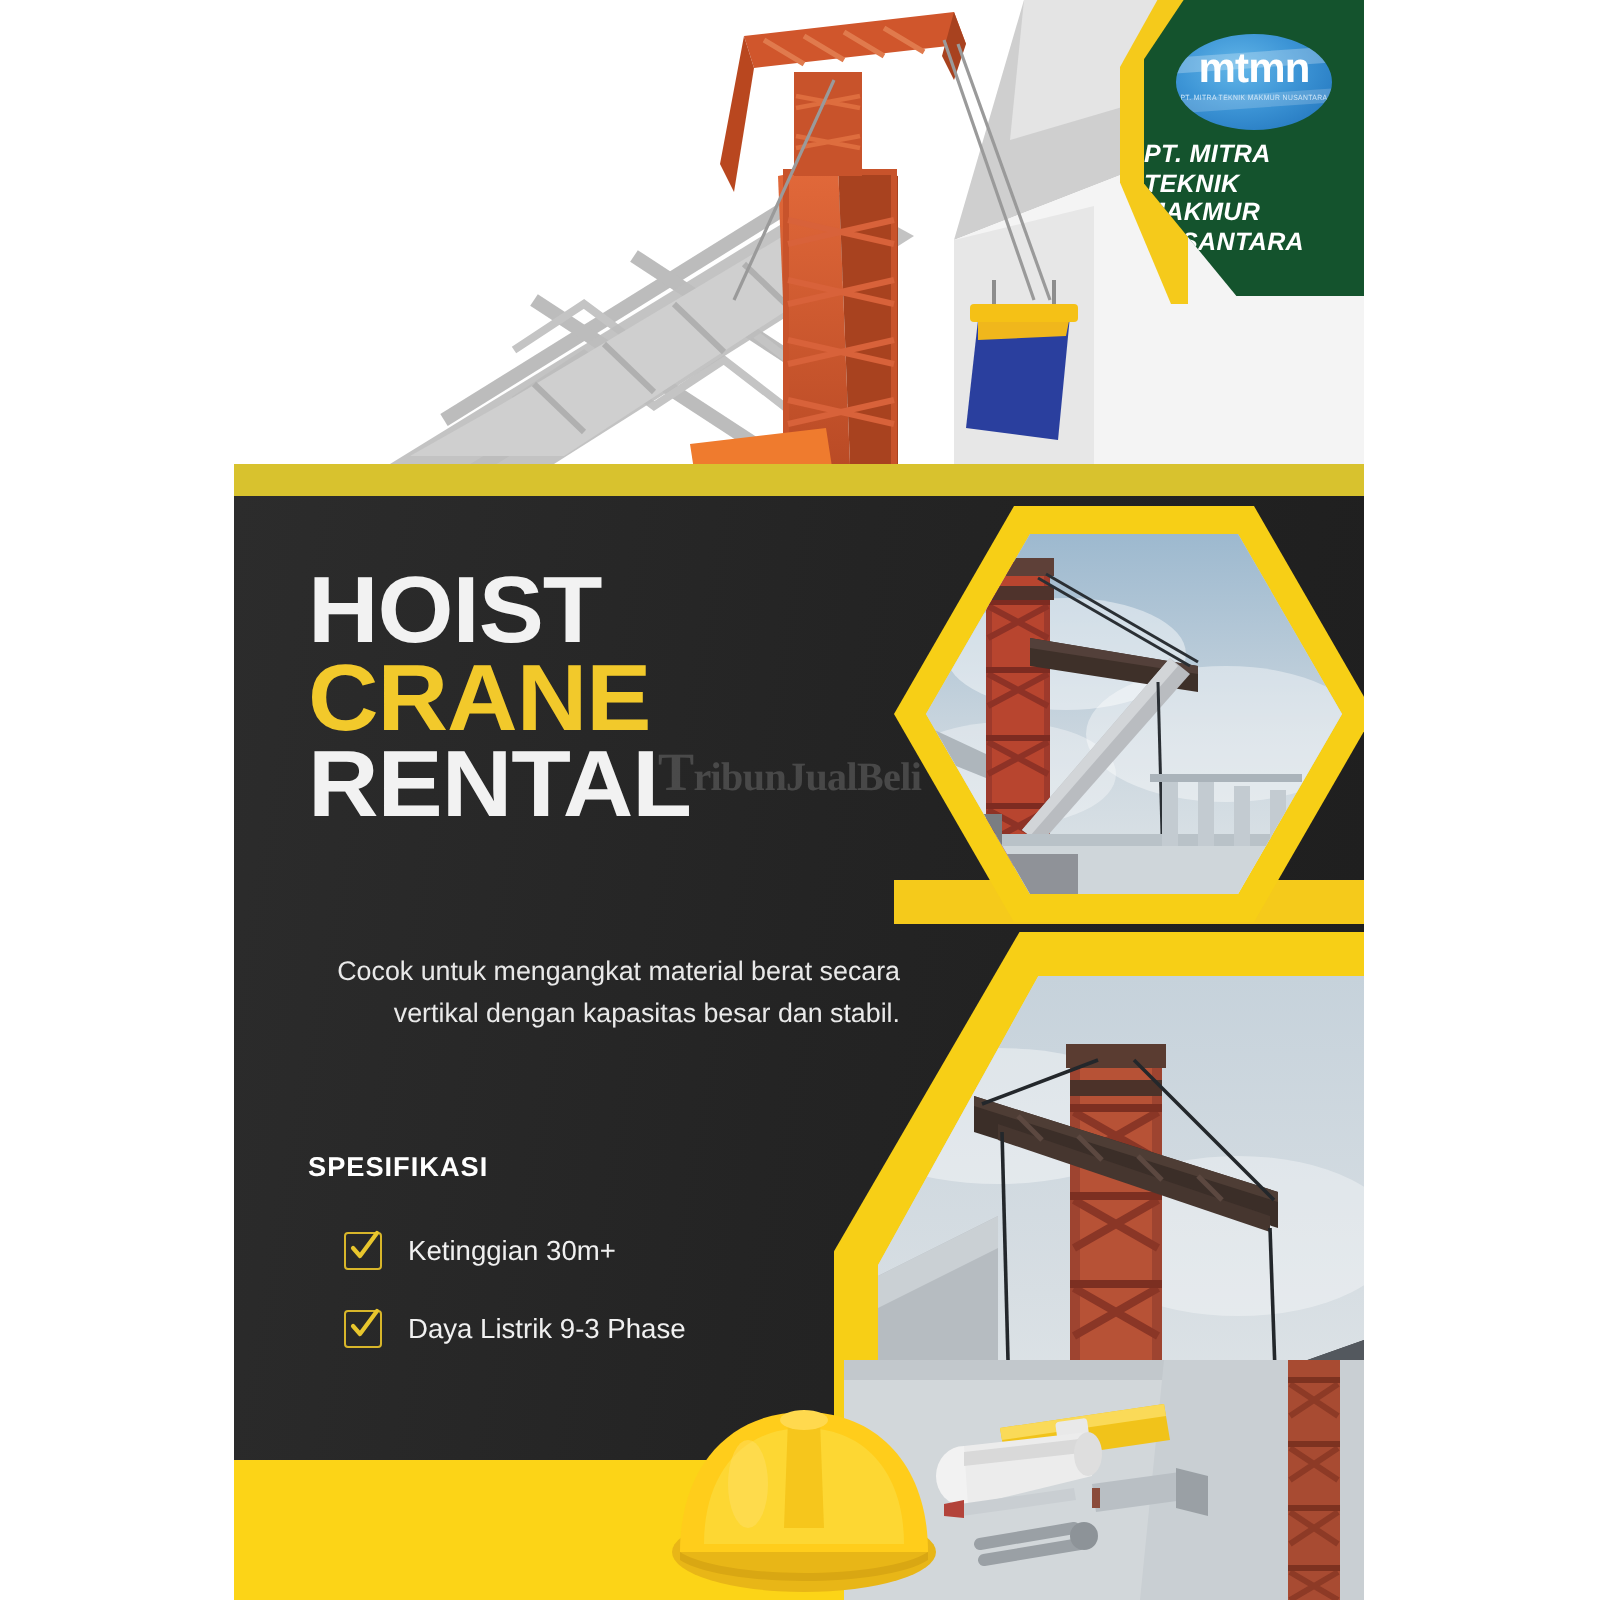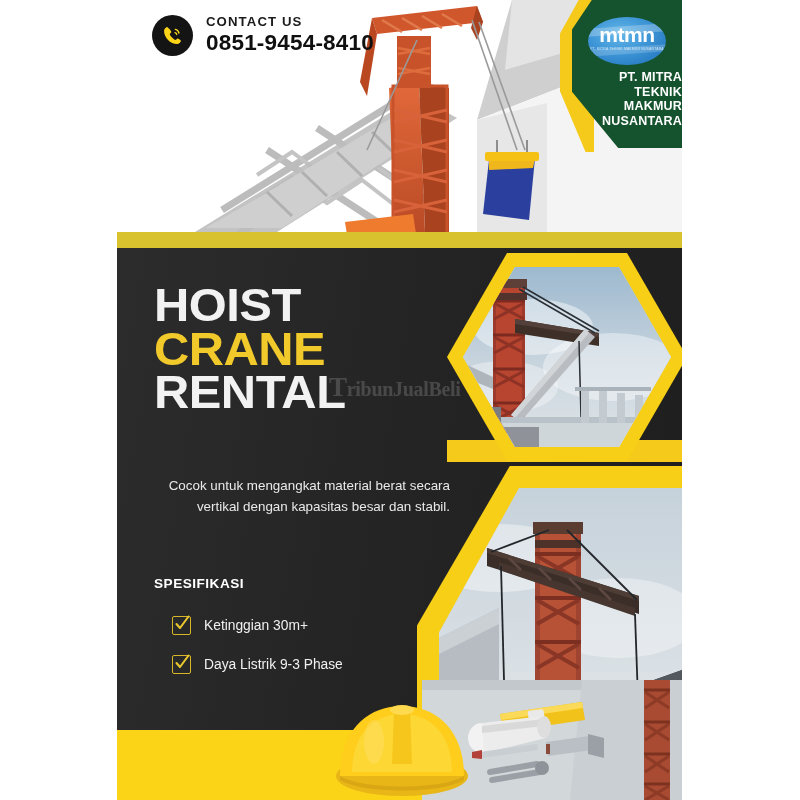--- a/index.html
+++ b/index.html
@@ -105,26 +105,27 @@
     font-size: 3.4px;
     letter-spacing: .2px;
     z-index: 2;
     white-space: nowrap;
     transform: scaleY(1.1);
   }
   .logo-name {
     position: absolute;
     left: 0; top: 70px;
     width: 100%;
-    text-align: right;
+    text-align: left;
     color: #ffffff;
     font-size: 12.5px;
     font-weight: bold;
     line-height: 14.5px;
     letter-spacing: .2px;
+    font-style: italic;
   }
 
   
   .dark-panel {
     position: absolute;
     left: 0px; top: 248px;
     width: 627px; height: 482px;
     background: #232323;
     overflow: hidden;
   }
@@ -634,27 +635,14 @@
         <path d="M8 96 C8 52 34 26 70 26 C106 26 132 52 132 96 Z" fill="#ffcd1b"></path>
         <path d="M20 92 C20 56 40 34 70 34 C100 34 120 56 120 92 Z" fill="#fdd733"></path>
         <path d="M62 30 L78 30 L80 84 L60 84 Z" fill="#f6c61c"></path>
         <ellipse cx="70" cy="30" rx="12" ry="5" fill="#ffd94e"></ellipse>
         <path d="M8 96 C30 110 110 110 132 96 L132 100 C110 114 30 114 8 100 Z" fill="#d9a713"></path>
         <ellipse cx="42" cy="62" rx="10" ry="22" fill="#ffe06a" opacity=".45"></ellipse>
       </g>
     </svg>
   </div>
 
-  <div class="contact-inner">
-    <span class="phone-circle">
-      <svg width="23" height="23" viewBox="0 0 24 24">
-        <path d="M6.6 3.2 C5.4 3.2 3.2 5 3.2 7.2 c0 7 6.6 13.6 13.6 13.6 2.2 0 4 -2.2 4 -3.4 0 -0.6 -2.8 -2.4 -3.4 -2.4 -0.7 0 -1.6 1.6 -2.3 1.6 -1.4 0 -5.9 -4.5 -5.9 -5.9 0 -0.7 1.6 -1.6 1.6 -2.3 0 -0.6 -1.8 -3.4 -2.4 -3.4 z" fill="#fcd417"></path>
-        <path d="M15 5.6 c2 0.5 3.3 1.9 3.7 3.8" fill="none" stroke="#fcd417" stroke-width="1.5" stroke-linecap="round"></path>
-        <path d="M14.6 9 c1 0.3 1.6 0.9 1.8 1.9" fill="none" stroke="#fcd417" stroke-width="1.4" stroke-linecap="round"></path>
-      </svg>
-    </span>
-    <span class="contact-text">
-      <span class="contact-us" style="display:block">CONTACT US</span>
-      <span class="contact-num" style="display:block">0851-9454-8410</span>
-    </span>
-  </div>
 
 </div>
 
 </body></html>

